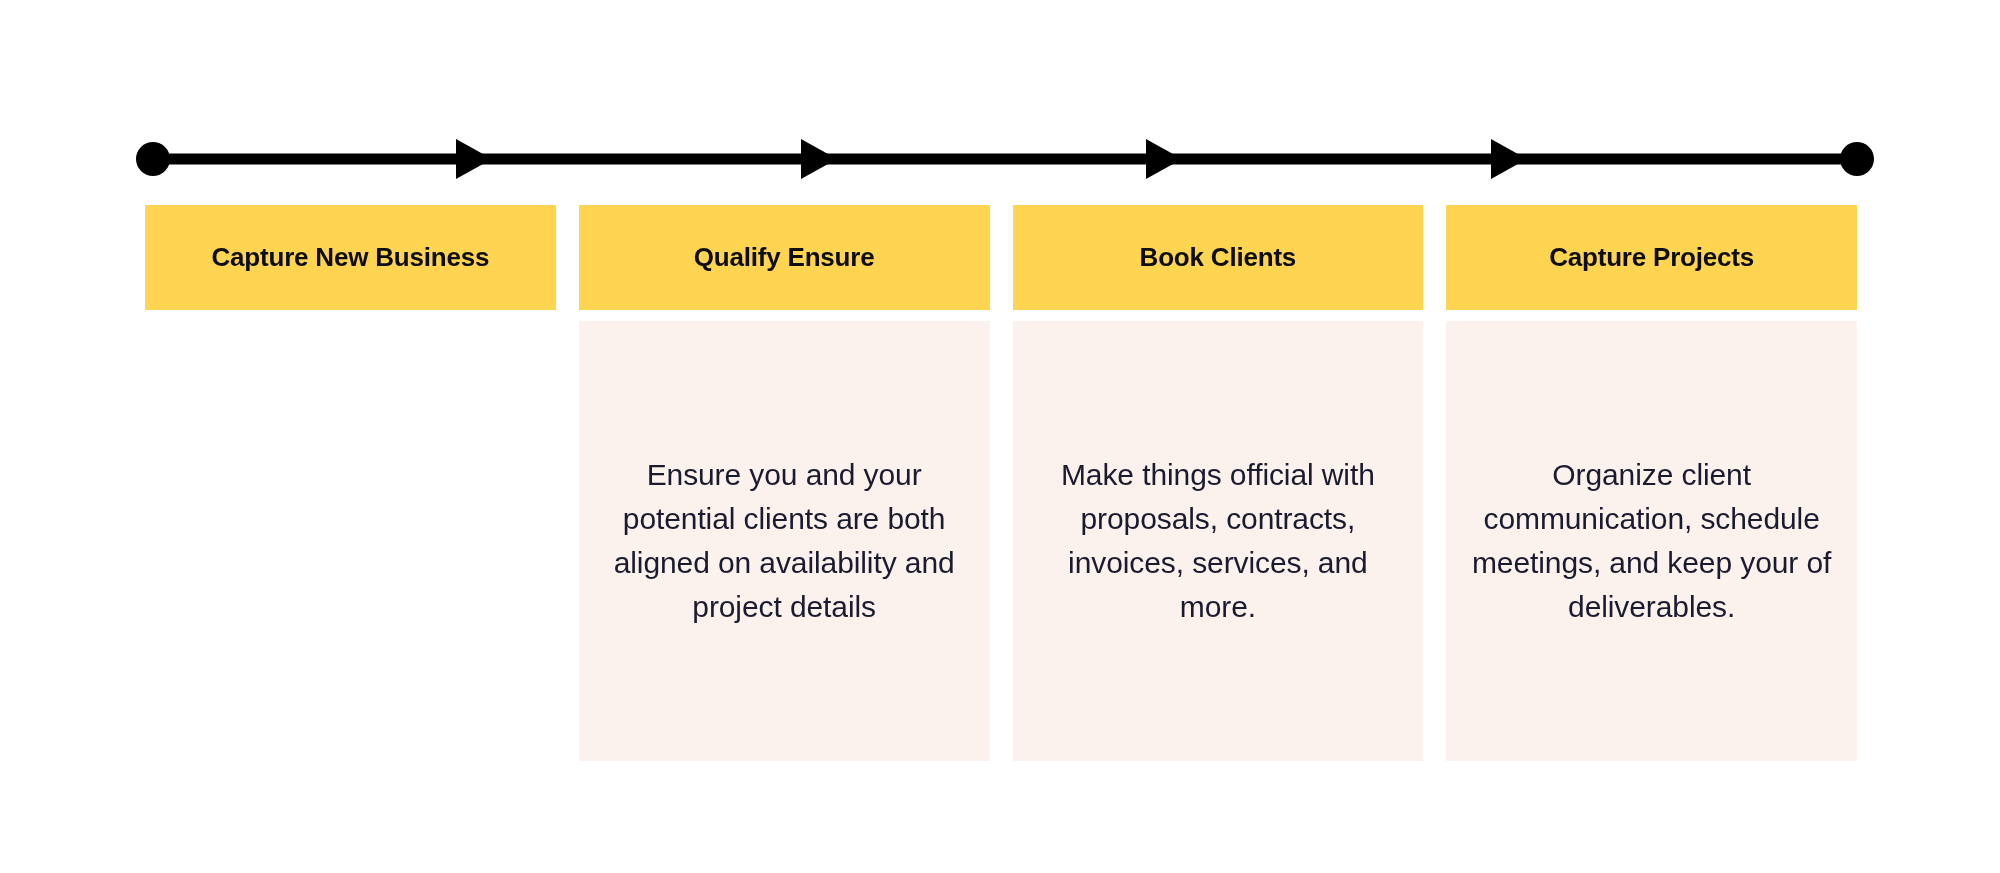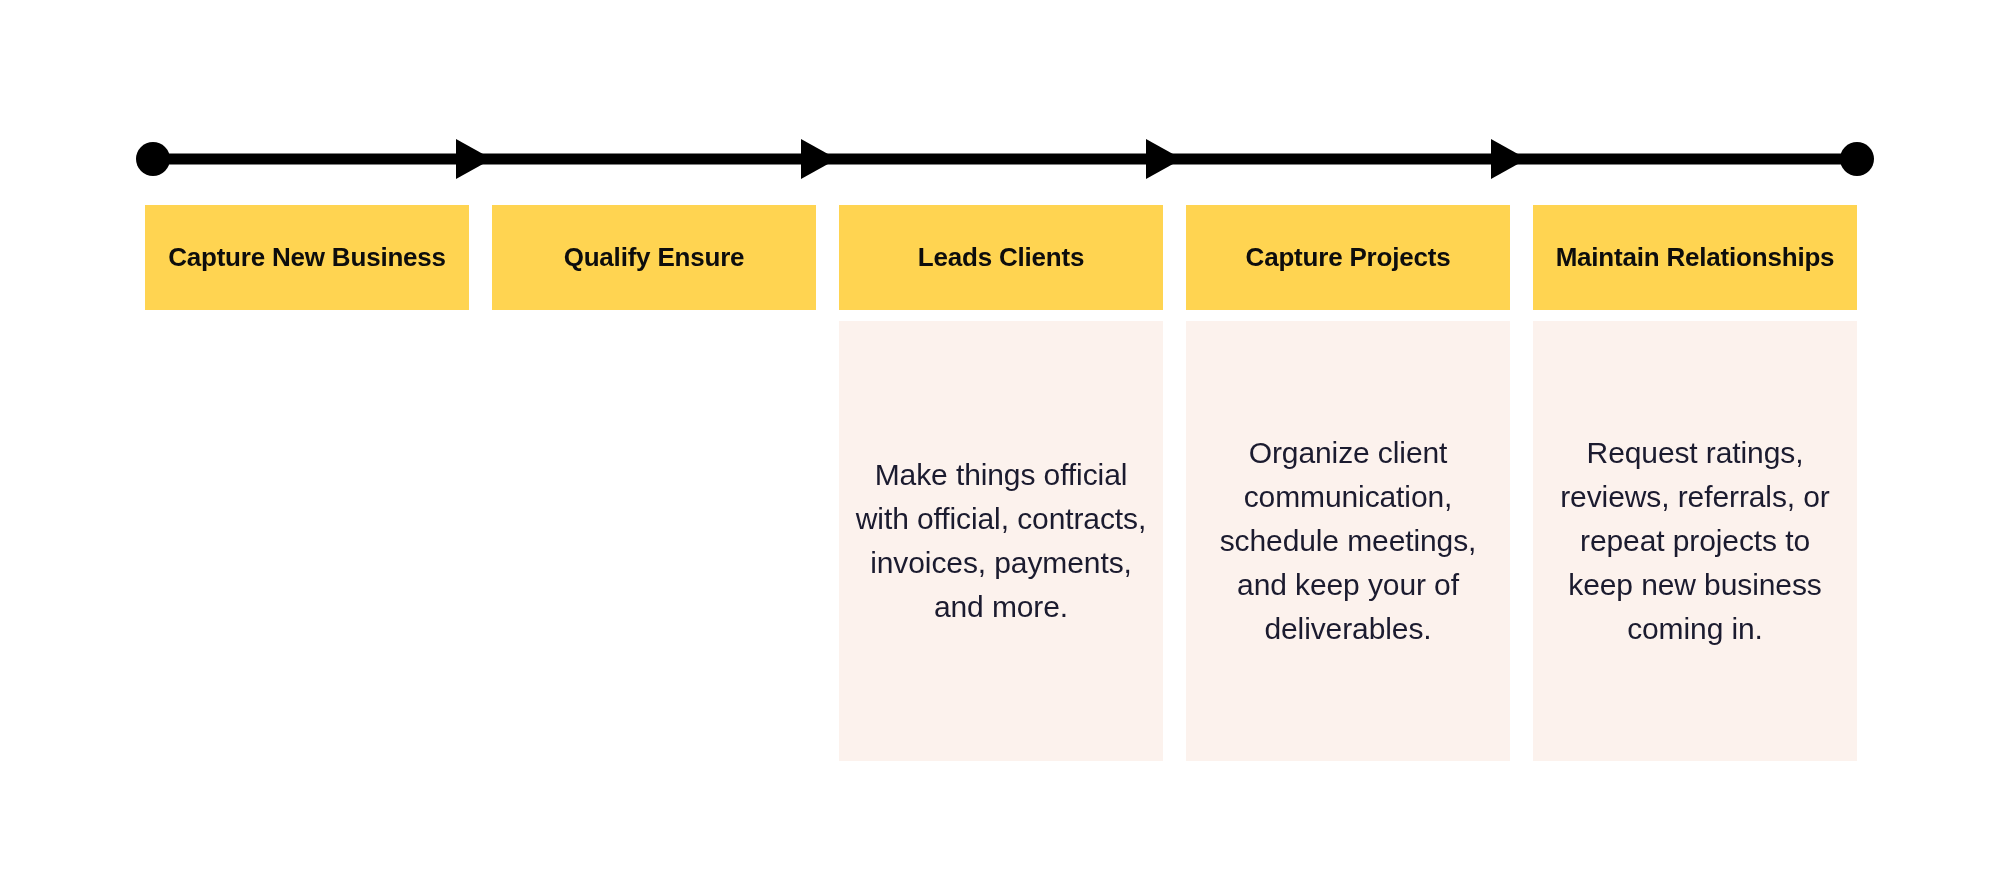--- a/index.html
+++ b/index.html
@@ -114,43 +114,38 @@
     <div class="column">
       <div class="step-header">
         <span class="step-header-text">Capture New Business</span>
       </div>
     </div>
 
     <div class="column">
       <div class="step-header">
         <span class="step-header-text">Qualify Ensure</span>
       </div>
+      <div class="step-body">
+        <span class="step-body-text">Ensure you and your potential clients are both aligned on availability and project details</span>
+      </div>
     </div>
 
     <div class="column">
       <div class="step-header">
-        <span class="step-header-text">Leads Clients</span>
+        <span class="step-header-text">Book Clients</span>
       </div>
       <div class="step-body">
-        <span class="step-body-text">Make things official with official, contracts, invoices, payments, and more.</span>
+        <span class="step-body-text">Make things official with proposals, contracts, invoices, services, and more.</span>
       </div>
     </div>
 
     <div class="column">
       <div class="step-header">
         <span class="step-header-text">Capture Projects</span>
       </div>
       <div class="step-body">
         <span class="step-body-text">Organize client communication, schedule meetings, and keep your of deliverables.</span>
       </div>
     </div>
 
-    <div class="column">
-      <div class="step-header">
-        <span class="step-header-text">Maintain Relationships</span>
-      </div>
-      <div class="step-body">
-        <span class="step-body-text">Request ratings, reviews, referrals, or repeat projects to keep new business coming in.</span>
-      </div>
-    </div>
 
   </div>
 </div>
 
 </body></html>

